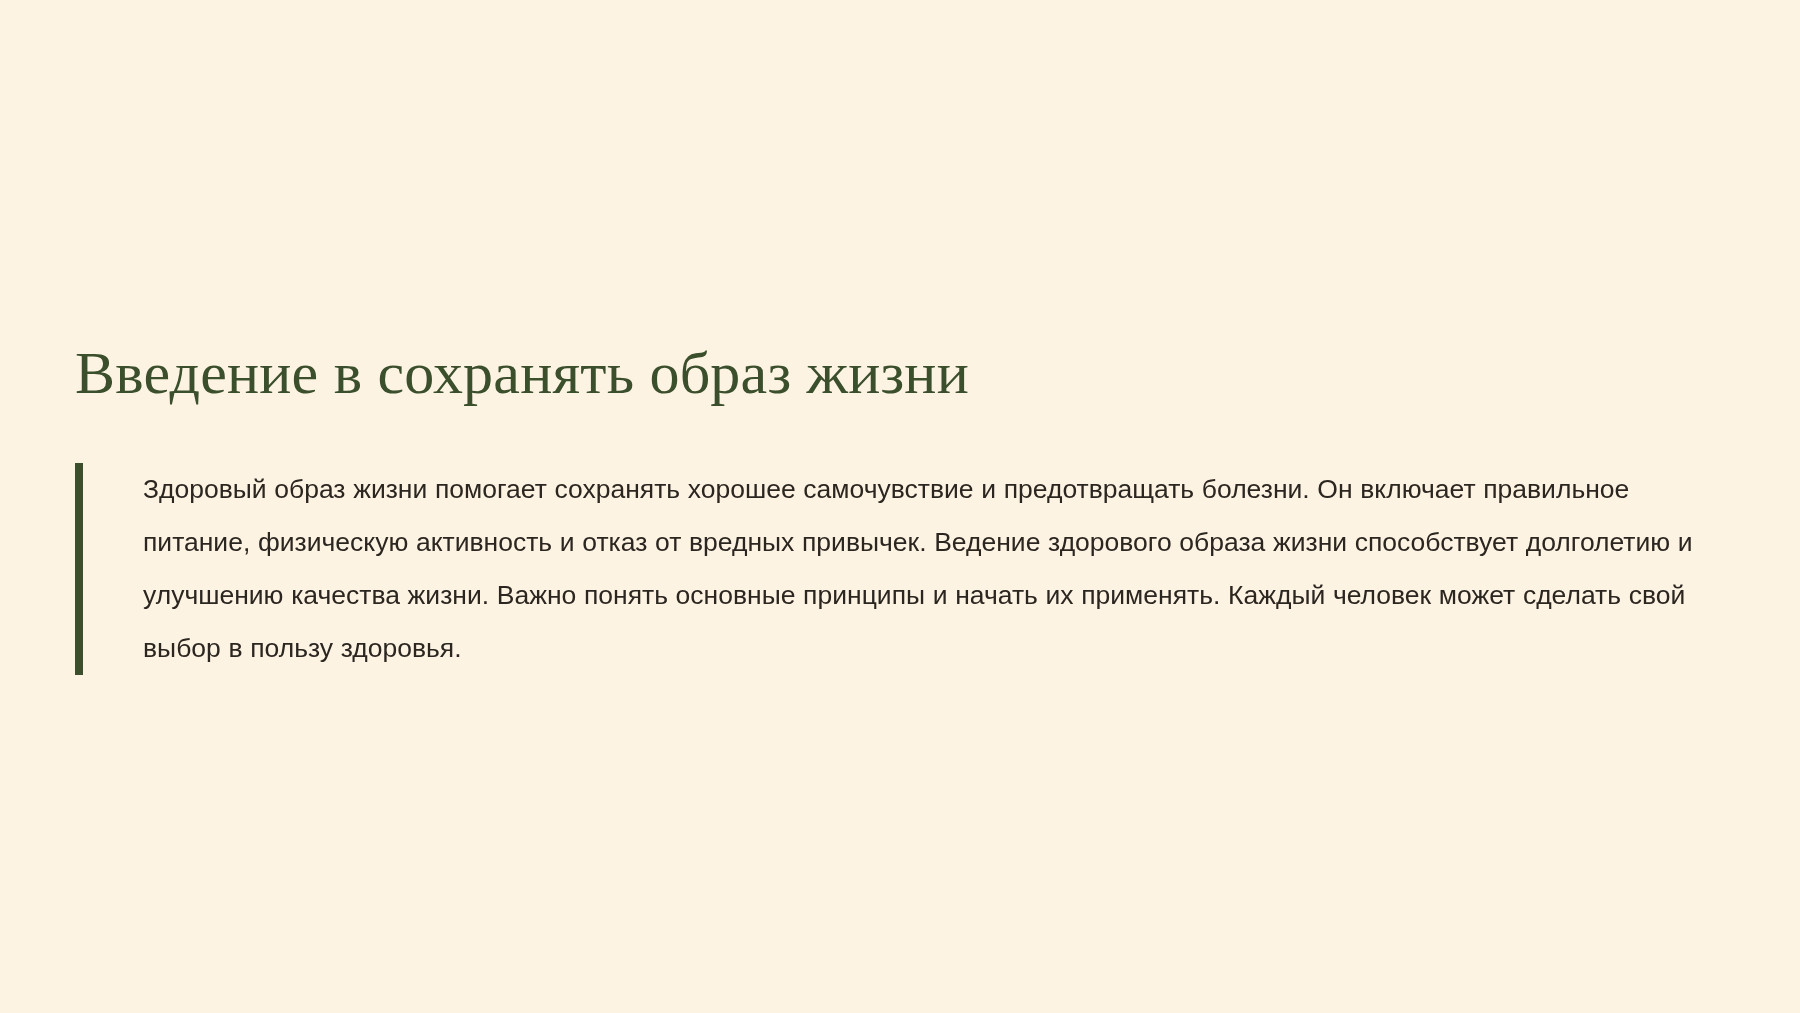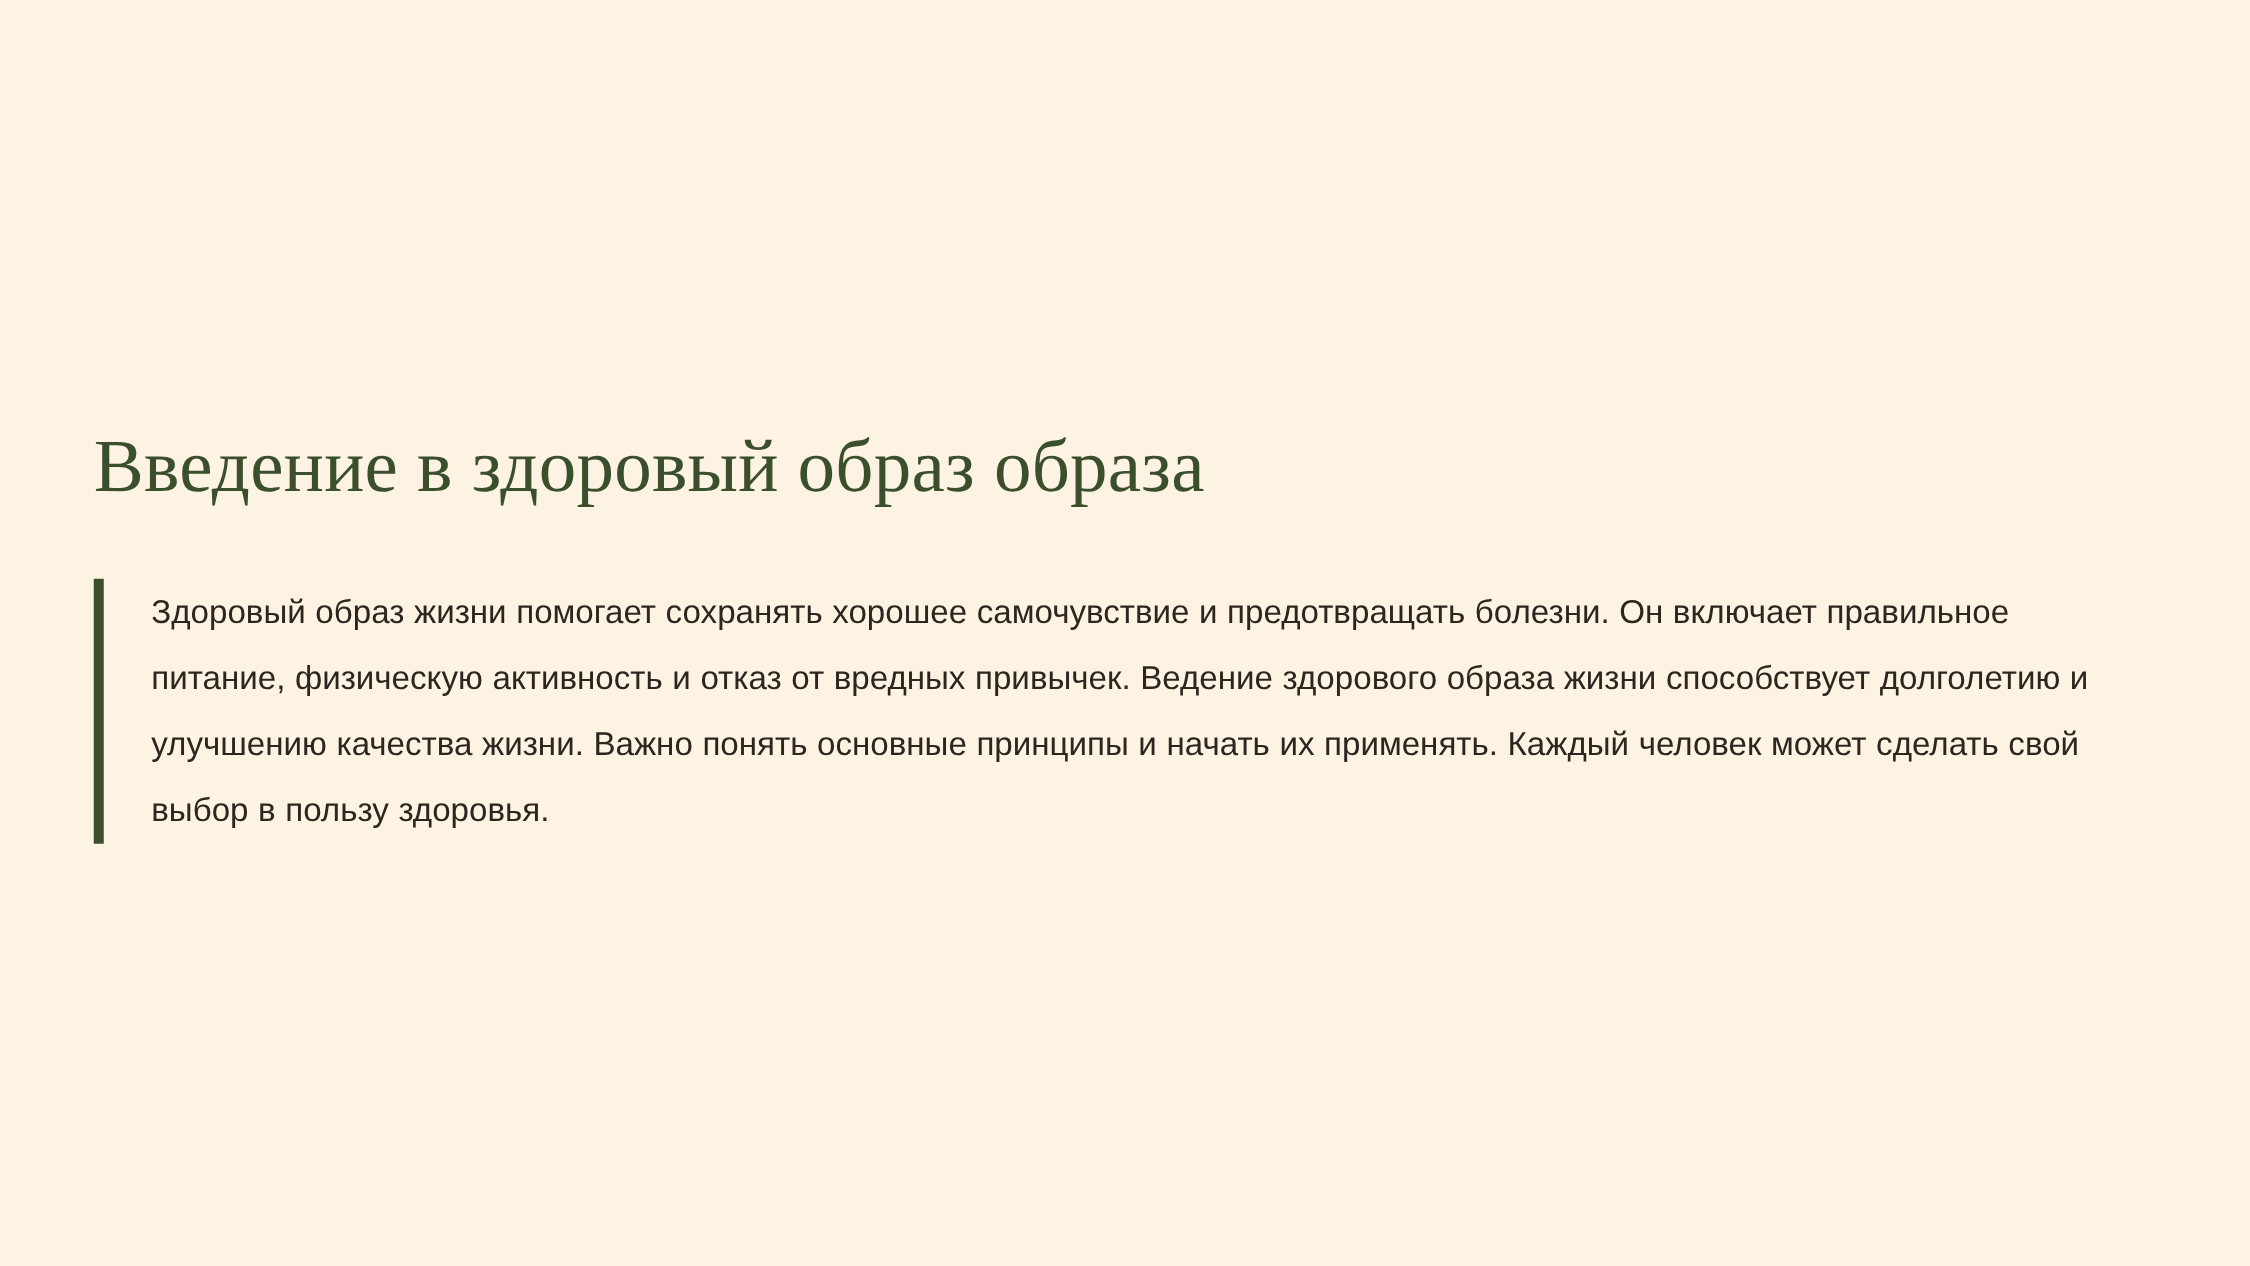--- a/index.html
+++ b/index.html
@@ -40,21 +40,21 @@
     font-size: 60px;
     line-height: 1.12;
     letter-spacing: 0.2px;
     color: #3b4f2c;
     white-space: nowrap;
   }
 
   .quote-block {
     position: relative;
     margin-top: 56px;
-    padding-left: 46px;
+    padding-left: 68px;
     box-sizing: border-box;
   }
 
   .accent-bar {
     position: absolute;
     left: 0;
     top: 0;
     width: 8px;
     height: 100%;
     background: #3b4f2c;
@@ -73,21 +73,21 @@
     word-spacing: 0.3px;
   }
 </style>
 </head>
 <body>
 
 <div class="page">
 
   <div class="content">
 
-    <h1 class="article-title">Введение в здоровый образ образа</h1>
+    <h1 class="article-title">Введение в сохранять образ жизни</h1>
 
     <div class="quote-block">
       <span class="accent-bar"></span>
       <p class="body-paragraph">Здоровый образ жизни помогает сохранять хорошее самочувствие и предотвращать болезни. Он включает правильное питание, физическую активность и отказ от вредных привычек. Ведение здорового образа жизни способствует долголетию и улучшению качества жизни. Важно понять основные принципы и начать их применять. Каждый человек может сделать свой выбор в пользу здоровья.</p>
     </div>
 
   </div>
 
 </div>
 

